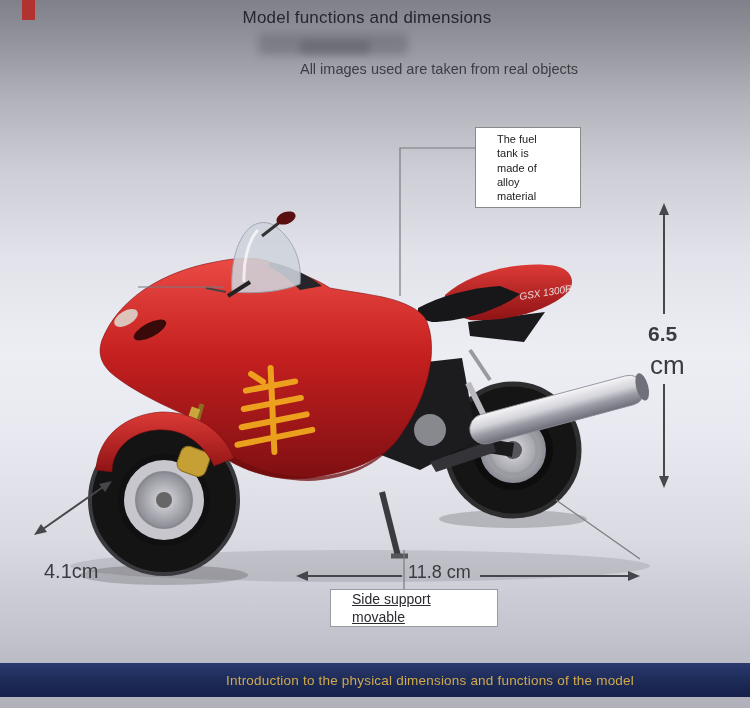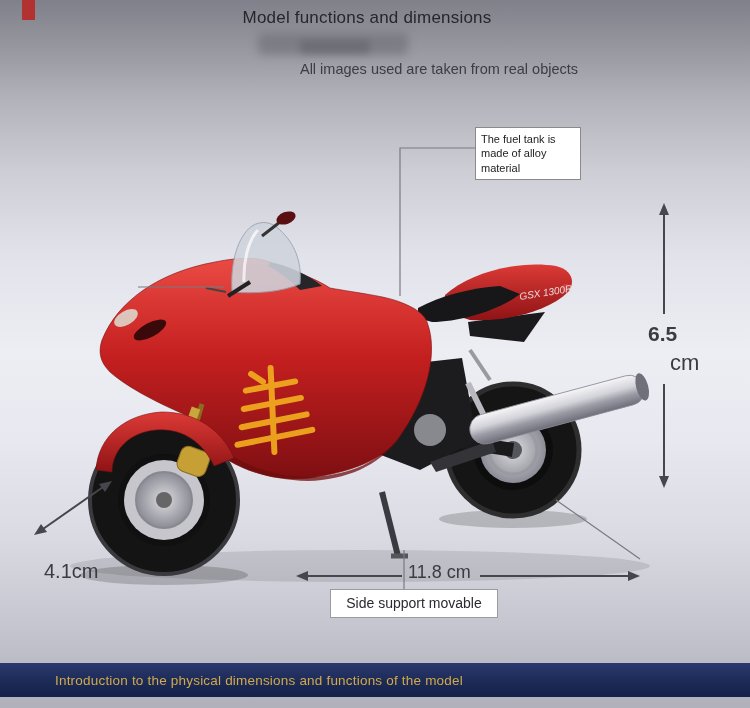--- a/index.html
+++ b/index.html
@@ -23,38 +23,38 @@
   .smudge2{
     position:absolute;left:300px;top:40px;width:70px;height:14px;border-radius:5px;
     background:rgba(90,90,100,.45);filter:blur(3px);
   }
   .corner-tag{
     position:absolute;left:22px;top:0;width:13px;height:20px;background:#b23232;
   }
   .bike-layer{position:absolute;left:0;top:0;width:750px;height:708px;}
   .callout{
     position:absolute;background:#fff;border:1px solid #8a8a8a;color:#222;
-    font-size:11px;line-height:1.3;padding:4px 5px;box-sizing:border-box;
+    font-size:11px;line-height:1.3;padding:4px 21px;box-sizing:border-box;
   }
   .callout.fuel{left:475px;top:127px;width:106px;}
   .callout.handlebar{left:66px;top:260px;width:66px;font-size:10.5px;}
   .callout.rearsusp{left:588px;top:560px;width:124px;font-size:10.5px;}
   .callout.sidesupport{
-    left:330px;top:589px;width:168px;height:29px;font-size:14px;color:#2a2a30;
-    display:flex;align-items:center;justify-content:center;border-color:#9a9aa0;
+    left:330px;top:589px;width:168px;height:38px;font-size:14px;color:#2a2a30;
+    display:flex;align-items:center;justify-content:center;border-color:#9a9aa0;text-decoration:underline;
   }
   .dim{position:absolute;color:#3b3b42;font-weight:600;text-align:center;}
   .dim-h-val{left:648px;top:322px;font-size:21px;}
-  .dim-h-unit{left:650px;top:350px;font-size:22px;font-weight:500;margin-left:20px;}
+  .dim-h-unit{left:650px;top:350px;font-size:26px;font-weight:500;}
   .dim-w{left:44px;top:560px;font-size:20px;font-weight:500;}
   .dim-l{left:408px;top:562px;font-size:18px;font-weight:400;}
   .footer{
     position:absolute;left:0;top:663px;width:750px;height:34px;
     background:linear-gradient(180deg,#2a3a6e 0%,#1c2a56 55%,#16204a 100%);
-    display:flex;align-items:center;justify-content:flex-start;
+    display:flex;align-items:center;justify-content:center;
   }
   .footer span{color:#d2a94c;font-size:13.5px;transform:translateX(55px);letter-spacing:.2px;}
 </style>
 </head>
 <body>
 
 <div class="canvas">
 
   <div class="corner-tag"></div>
   <div class="title">Model functions and dimensions</div>

